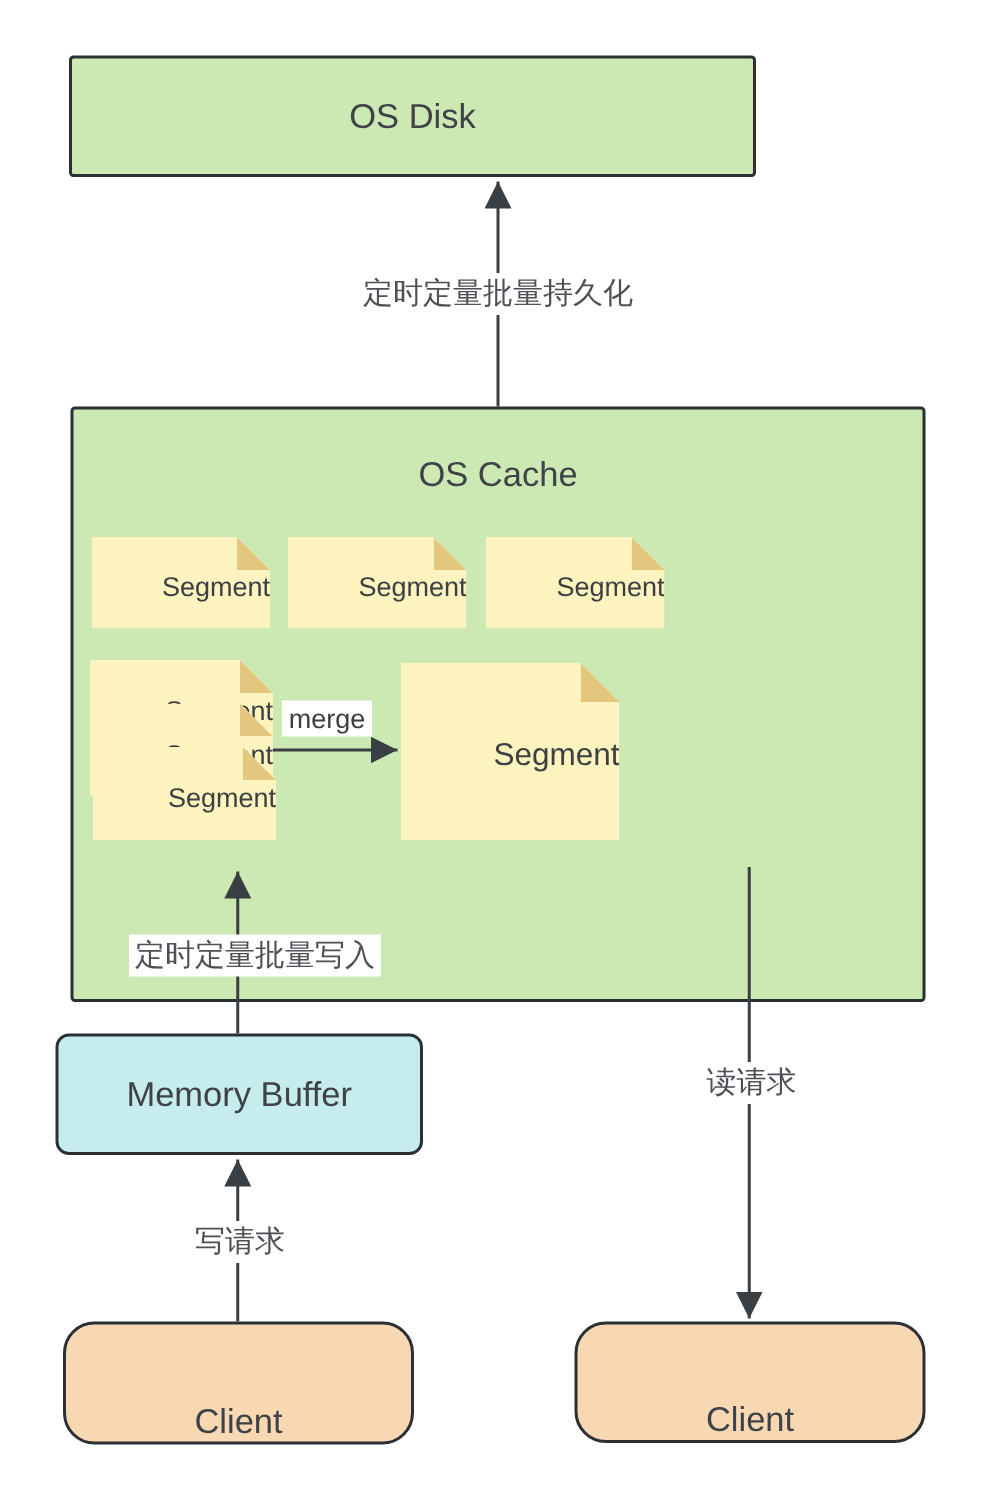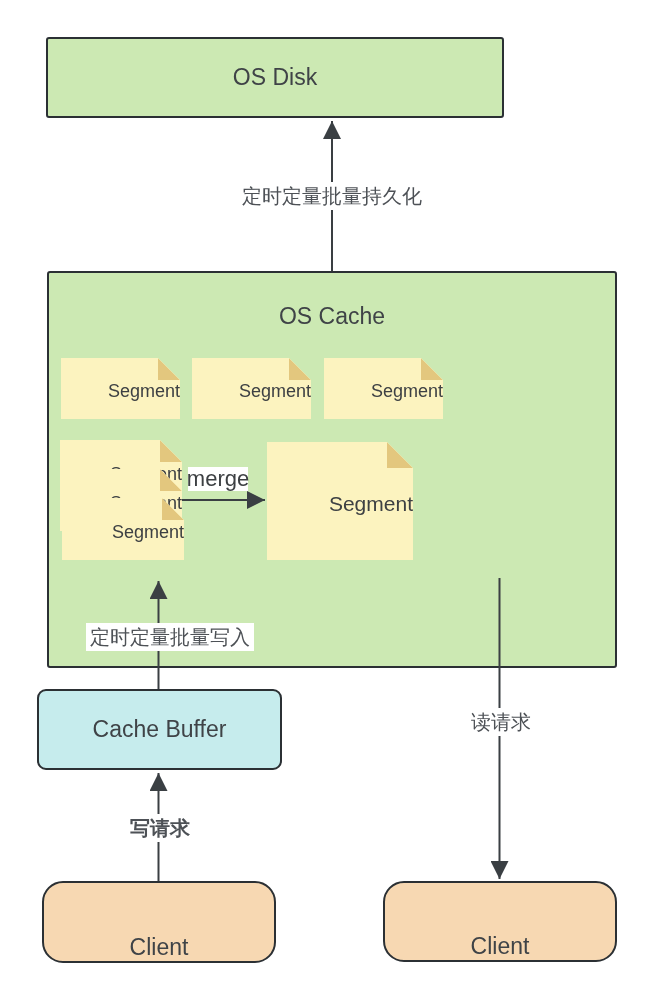--- a/index.html
+++ b/index.html
@@ -20,21 +20,21 @@
         box-sizing:border-box;padding-top:6px;
         font-size:18px;color:#3d4043;}
   .note .fold{position:absolute;top:0;right:0;width:var(--fold);height:var(--fold);
         background:var(--foldc);clip-path:polygon(0 0,100% 100%,0 100%);}
   .note.big{--fold:26px;font-size:21px;}
   .edge-label{position:absolute;transform:translateX(-50%);background:#fff;
         padding:0 4px;font-size:20px;line-height:28px;color:var(--label);
         white-space:nowrap;z-index:5;}
   .merge-label{position:absolute;left:188px;top:467px;width:60px;height:24px;
         background:#fff;z-index:6;display:flex;align-items:center;justify-content:center;
-        font-size:22px;color:#3d4043;}
+        font-size:18px;color:#3d4043;}
   svg.arrows{position:absolute;left:0;top:0;z-index:4;pointer-events:none;}
   svg.arrows line{stroke:var(--line);stroke-width:2px;}
   svg.arrows .head{fill:var(--line);}
 </style>
 </head>
 <body>
 
 <div class="canvas">
 
   <svg class="arrows" width="654" height="1000">
@@ -86,25 +86,25 @@
 
   <div class="merge-label">merge</div>
 
   <div class="note big" style="left:267px;top:442px;width:146px;height:118px;z-index:1;">
     <span class="fold"></span>
     <span>Segment</span>
   </div>
 
   <div class="edge-label" style="left:332px;top:182px;">定时定量批量持久化</div>
   <div class="edge-label" style="left:158px;top:623px;margin-left:12px;">定时定量批量写入</div>
-  <div class="edge-label" style="left:160px;top:814px;font-weight:bold;">写请求</div>
+  <div class="edge-label" style="left:160px;top:814px;">写请求</div>
   <div class="edge-label" style="left:501px;top:708px;">读请求</div>
 
   <div class="box cyan" style="left:37px;top:689px;width:245px;height:81px;">
-    <span>Cache Buffer</span>
+    <span>Memory Buffer</span>
   </div>
 
   <div class="box orange" style="left:42px;top:881px;width:234px;height:82px;">
     <span>Client</span>
   </div>
   <div class="box orange" style="left:383px;top:881px;width:234px;height:81px;">
     <span>Client</span>
   </div>
 
 </div>

